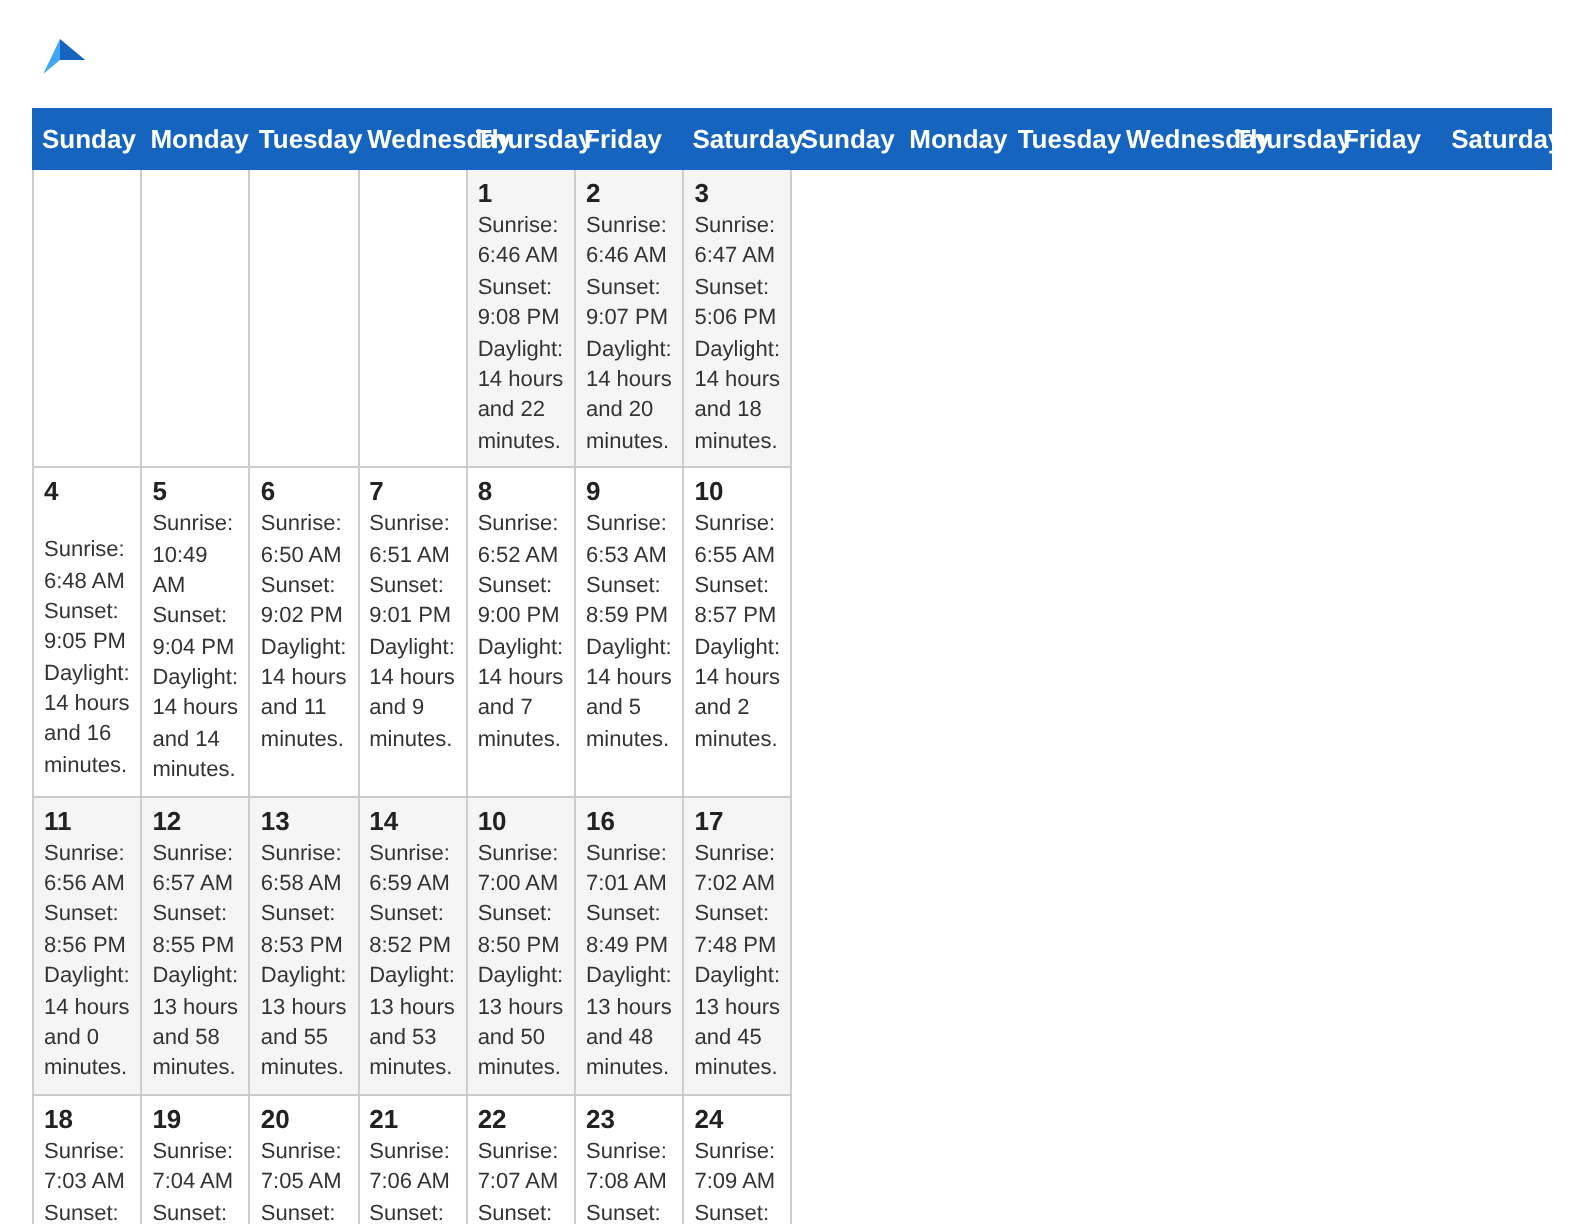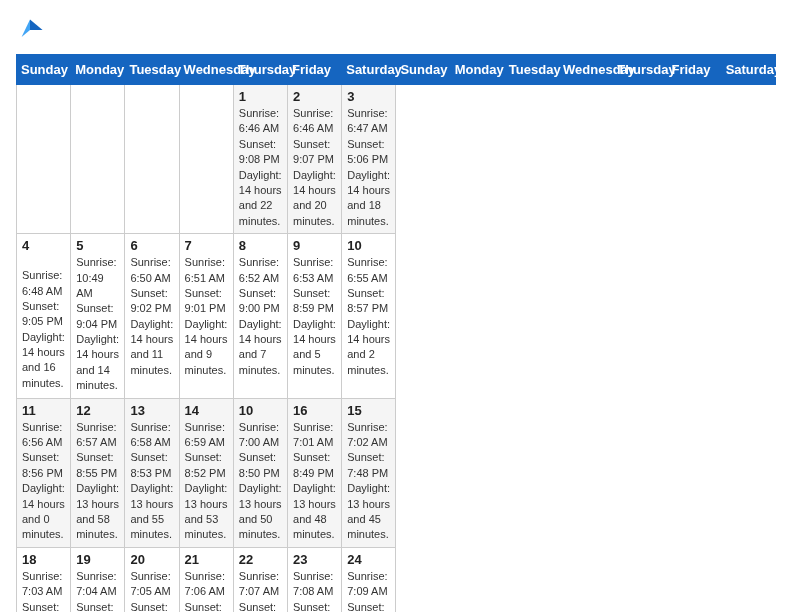--- a/index.html
+++ b/index.html
@@ -240,21 +240,21 @@
 and 50 minutes.</div>
         </td>
         <td>
           <div class="day-number">16</div>
           <div class="day-detail" style="white-space: pre-line;">Sunrise: 7:01 AM
 Sunset: 8:49 PM
 Daylight: 13 hours
 and 48 minutes.</div>
         </td>
         <td>
-          <div class="day-number">15</div>
+          <div class="day-number">17</div>
           <div class="day-detail" style="white-space: pre-line;">Sunrise: 7:02 AM
 Sunset: 7:48 PM
 Daylight: 13 hours
 and 45 minutes.</div>
         </td>
       </tr>
       <tr>
         <td>
           <div class="day-number">18</div>
           <div class="day-detail" style="white-space: pre-line;">Sunrise: 7:03 AM

